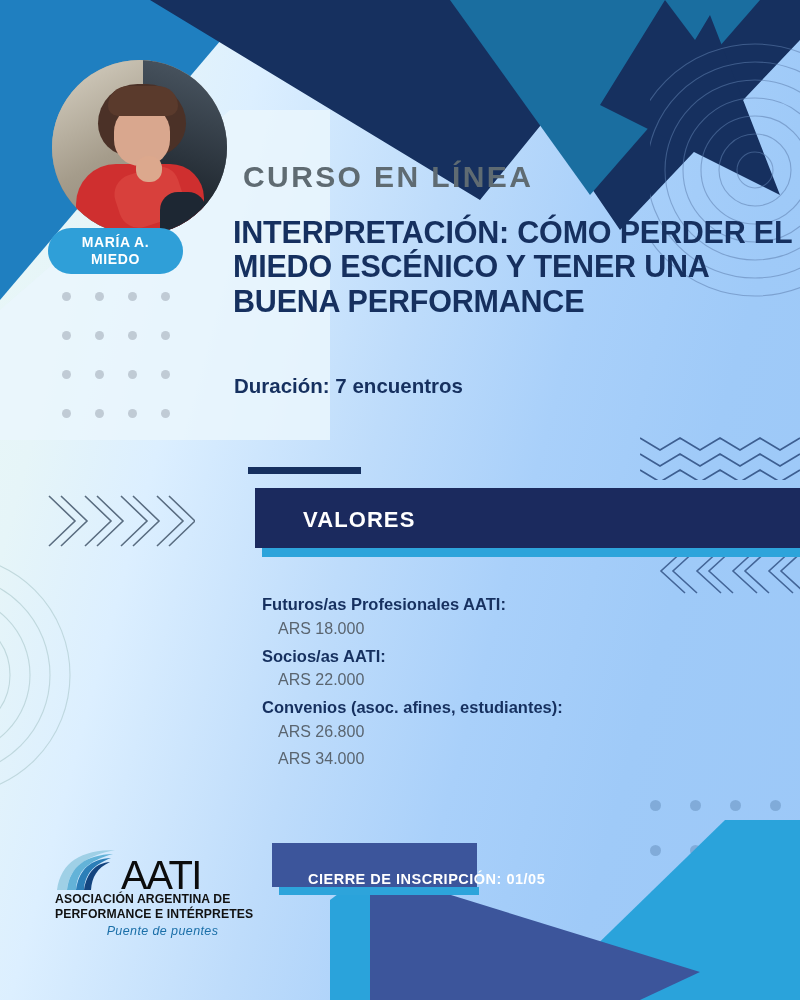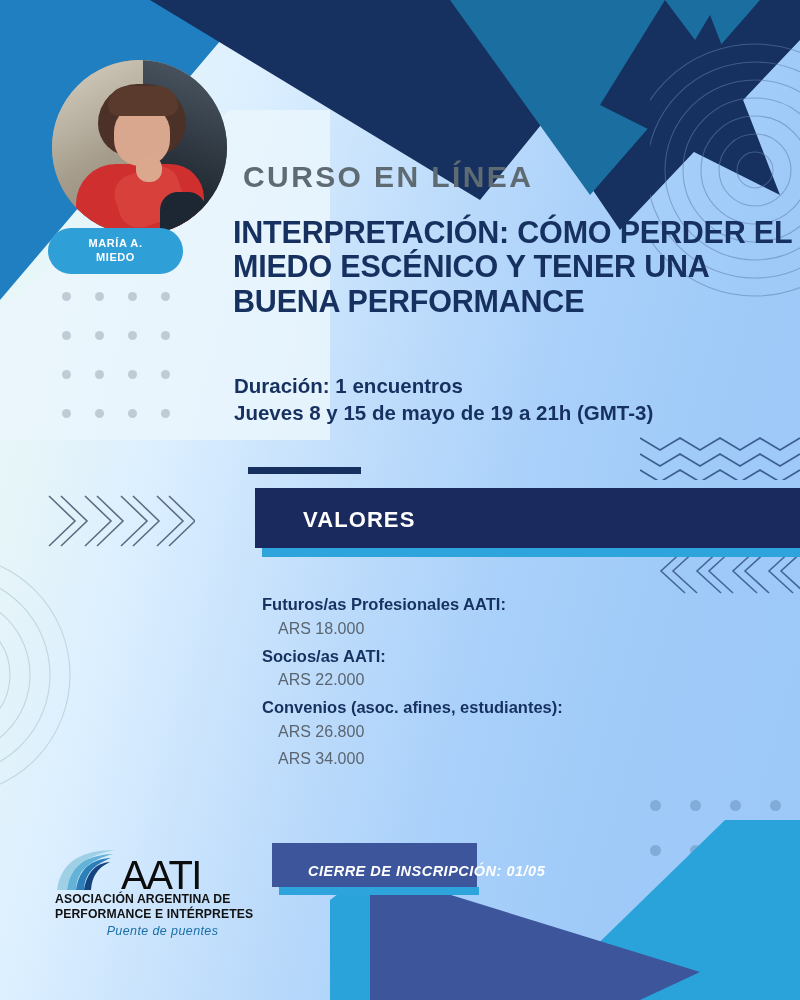--- a/index.html
+++ b/index.html
@@ -90,22 +90,22 @@
   .banner-valores-under{
     position:absolute;top:548px;left:262px;width:538px;height:9px;background:#2da4db;
   }
 
   
   .banner-cierre{
     position:absolute;top:843px;left:272px;width:205px;height:44px;
     background:#3c559b;
   }
   .banner-cierre .label{
-    position:absolute;left:36px;top:20px;white-space:nowrap;
-    color:#ffffff;font-size:14.5px;font-weight:bold;letter-spacing:.5px;font-style:italic;
+    position:absolute;left:36px;top:28px;white-space:nowrap;
+    color:#ffffff;font-size:14.5px;font-weight:bold;letter-spacing:.5px;
   }
   .banner-cierre-under{
     position:absolute;top:887px;left:279px;width:200px;height:8px;background:#2da4db;
   }
 
   
   .b-cyan{
     bottom:0;right:0;width:260px;height:180px;background:#2aa3db;
     clip-path:polygon(260px 0, 260px 180px, 0 180px, 185px 0);
   }
@@ -139,21 +139,21 @@
   .av-arm{position:absolute;left:64px;top:110px;width:66px;height:54px;border-radius:20px;
     background:#d8403c;transform:rotate(-18deg);}
   .av-hand{position:absolute;left:84px;top:96px;width:26px;height:26px;border-radius:12px;background:#dca88d;}
   .av-dark{position:absolute;left:108px;top:132px;width:46px;height:54px;border-radius:18px;background:#1d2733;}
 
   .name-badge{
     position:absolute;top:228px;left:48px;width:135px;height:46px;border-radius:23px;
     background:#2f9fd8;display:flex;align-items:center;justify-content:center;
   }
   .name-badge .txt{
-    color:#fff;font-size:11px;font-weight:bold;text-align:center;line-height:1.25;letter-spacing:.6px;
+    color:#fff;font-size:14px;font-weight:bold;text-align:center;line-height:1.25;letter-spacing:.6px;
   }
 
   
   .kicker{
     position:absolute;top:160px;left:243px;
     font-size:30px;font-weight:600;letter-spacing:2.4px;color:#5f6b72;
   }
   .title{
     position:absolute;top:215px;left:233px;width:560px;
     font-size:30.5px;font-weight:bold;line-height:1.13;color:#16305f;letter-spacing:-0.2px;
@@ -308,22 +308,21 @@
   <div class="name-badge">
     <div class="txt">
       <span>MARÍA A.</span><br>
       <span>MIEDO</span>
     </div>
   </div>
 
   <div class="kicker">CURSO EN LÍNEA</div>
   <div class="title">INTERPRETACIÓN: CÓMO PERDER EL MIEDO ESCÉNICO Y TENER UNA BUENA PERFORMANCE</div>
   <div class="subtitle">
-    <span>Duración: 1 encuentros</span><br>
-    <span>Jueves 8 y 15 de mayo de 19 a 21h (GMT-3)</span>
+    <span>Duración: 7 encuentros</span><br>
   </div>
 
   <div class="banner-valores">
     <div class="label">VALORES</div>
   </div>
   <div class="banner-valores-under"></div>
 
   <div class="prices">
     <div class="price-row">
       <div class="price-label">Futuros/as Profesionales AATI:</div>

